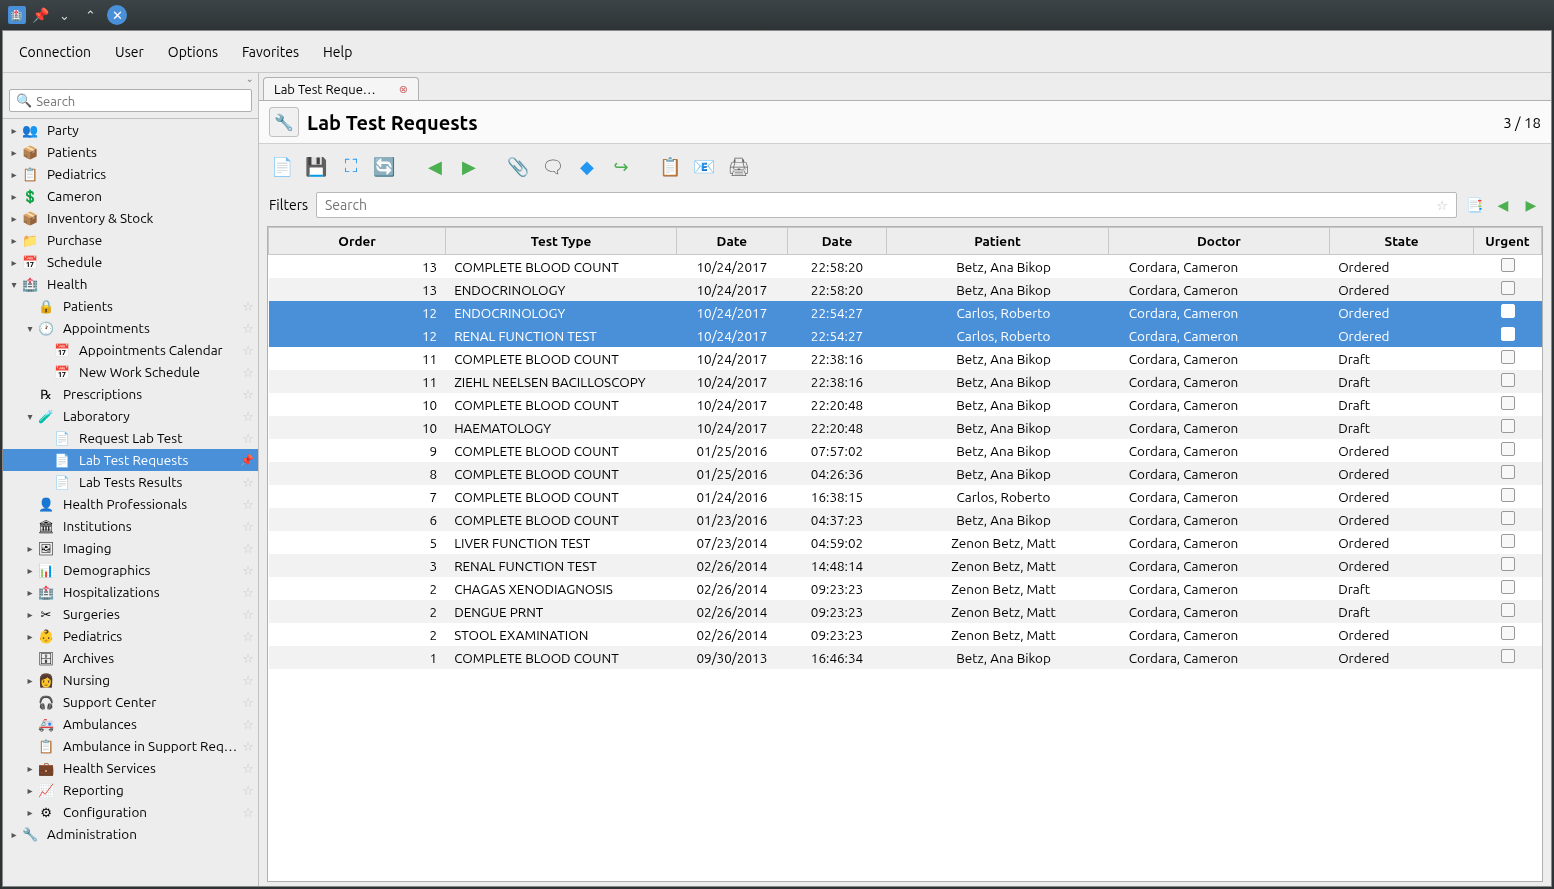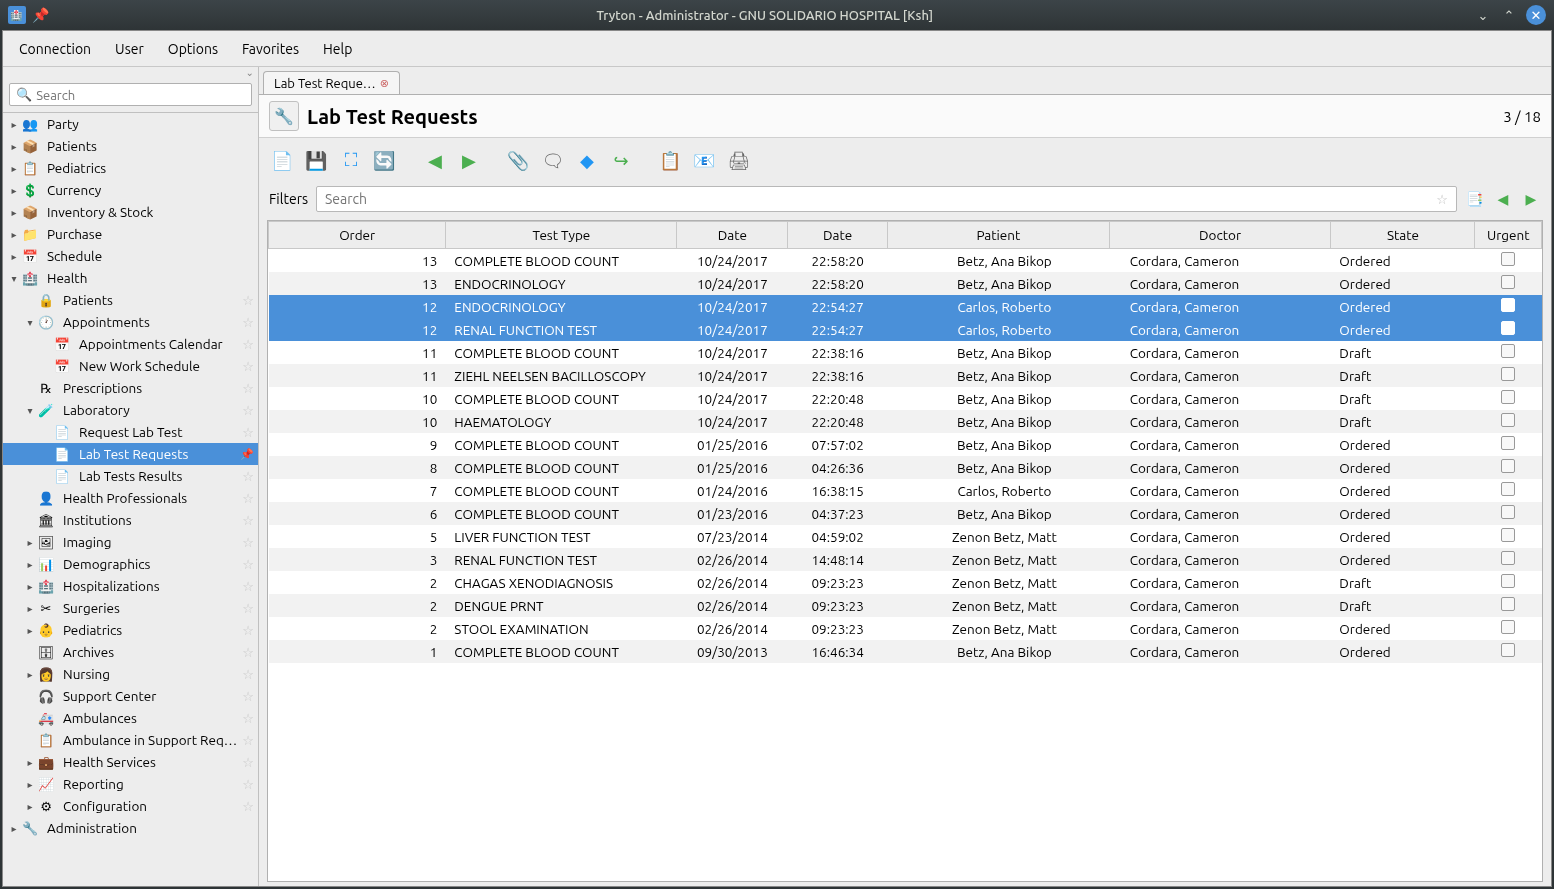--- a/index.html
+++ b/index.html
@@ -11,21 +11,21 @@
 .titlebar .pin-icon { color:#d3d7cf; font-size: 14px; margin-right: 6px; }
 .titlebar .title { flex: 1; text-align: center; font-weight: 500; }
 .titlebar .win-controls { display: flex; gap: 8px; align-items:center;}
 .titlebar .win-btn { width: 18px; height: 18px; display:flex; align-items:center; justify-content:center; color:#d3d7cf; }
 .titlebar .close-btn { width: 20px; height: 20px; background:#4a90d9; border-radius:50%; color:white; font-weight:bold; font-size:13px;}
 
 
 .window { position: absolute; top: 30px; left: 2px; right: 2px; bottom: 2px; background: #ededed; border: 1px solid #888; display:flex; flex-direction:column; }
 
 
-.menubar { height: 36px; background: #ededed; border-bottom: 1px solid #c8c8c8; display: flex; align-items: center; padding: 0 4px; font-size: 14px; }
+.menubar { height: 42px; background: #ededed; border-bottom: 1px solid #c8c8c8; display: flex; align-items: center; padding: 0 4px; font-size: 14px; }
 .menubar .menu-item { padding: 4px 12px; cursor: default; }
 
 
 .layout { flex:1; display: flex; overflow:hidden; }
 
 
 .sidebar { width: 256px; background: #ededed; border-right: 1px solid #c0c0c0; display:flex; flex-direction:column; overflow:hidden;}
 .sidebar .search-box { margin: 6px; display:flex; align-items:center; border: 1px solid #b0b0b0; border-radius: 2px; background:white; padding: 3px 6px; }
 .sidebar .search-box .s-icon { color:#888; font-size:13px; margin-right:4px; }
 .sidebar .search-box input { border:none; outline:none; width:100%; font-size:13px; }
@@ -39,21 +39,21 @@
 .tree-row .pin { color:#4a90d9; font-size:11px;}
 .tree-row.selected { background: #4a90d9; color: white; }
 .tree-row.selected .star, .tree-row.selected .expander { color:white; }
 .indent-0 { padding-left: 4px; }
 .indent-1 { padding-left: 20px; }
 .indent-2 { padding-left: 36px; }
 
 
 .content { flex:1; display:flex; flex-direction:column; background:#ededed; }
 .tabs { display:flex; padding: 4px 4px 0 4px; border-bottom:1px solid #b0b0b0;}
-.tab { padding: 4px 10px; border:1px solid #b0b0b0; border-bottom:none; border-radius: 4px 4px 0 0; background:#f5f5f5; font-size:13px; display:flex; align-items:center; gap:4px;}
+.tab { padding: 4px 10px; border:1px solid #b0b0b0; border-bottom:none; border-radius: 4px 4px 0 0; background:#f5f5f5; font-size:13px; display:flex; align-items:center; gap:23px;}
 .tab .tab-close { color:#c66; font-size:11px;}
 .header-row { display:flex; align-items:center; padding: 6px 10px; border-bottom:1px solid #d0d0d0; background:#fafafa;}
 .header-row .cfg-btn { width: 30px; height: 30px; border:1px solid #c0c0c0; border-radius:3px; background:#f0f0f0; margin-right:8px; display:flex; align-items:center; justify-content:center; color:#888;}
 .header-row h2 { font-size: 20px; font-weight:bold; flex:1;}
 .header-row .counter { font-size: 15px; color:#000000; }
 
 .toolbar { display:flex; align-items:center; gap: 6px; padding: 8px 10px; background:#ededed;}
 .toolbar .tbtn { width: 28px; height: 28px; display:flex; align-items:center; justify-content:center; font-size:18px; color:#666;}
 .toolbar .spacer { width: 10px; }
 .toolbar .grn { color:#4caf50;}
@@ -62,21 +62,21 @@
 .filter-row { display:flex; align-items:center; padding: 4px 10px; gap:8px; font-size:14px;}
 .filter-row .filter-input { flex:1; border:1px solid #b8b8b8; border-radius:2px; padding:4px 8px; background:white; display:flex; align-items:center;}
 .filter-row .filter-input input { border:none; outline:none; flex:1; font-size:14px;}
 .filter-row .fstar { color:#c0c0c0; font-size:13px;}
 .filter-row .fnav { width:20px; text-align:center; color:#888;}
 .filter-row .fnav.g { color:#4caf50;}
 
 
 .table-wrap { flex:1; margin: 4px 8px; border:1px solid #b0b0b0; background:white; overflow:auto; }
 table { width:100%; border-collapse:collapse; font-size:13.5px;}
-th { background:#ededed; border:1px solid #c8c8c8; padding: 5px 8px; font-weight:normal; text-align:center; position:sticky; top:0;}
+th { background:#ededed; border:1px solid #c8c8c8; padding: 5px 8px; font-weight:bold; text-align:center; position:sticky; top:0;}
 td { padding: 3px 8px; border-right:1px solid transparent; white-space:nowrap;}
 tr.even { background:#f2f2f2;}
 tr.sel { background:#4a90d9; color:white;}
 td.c-order { text-align:right; width:160px;}
 td.c-type { text-align:left; width:200px;}
 td.c-date1 { text-align:center; width:100px;}
 td.c-date2 { text-align:center; width:90px;}
 td.c-patient { text-align:center; width:200px; padding-left:20px;}
 td.c-doctor { text-align:left; width:200px; padding-left:20px;}
 td.c-state { text-align:left; width:130px; padding-left:8px;}
@@ -90,21 +90,20 @@
 
 
 .sb-scroll { text-align:right; padding: 0 4px; color:#888; font-size:10px; height:10px;}
 </style>
 </head>
 <body>
 
 <div class="titlebar">
   <span class="app-icon">🏥</span>
   <span class="pin-icon">📌</span>
-  <span class="title">Tryton - Administrator - GNU SOLIDARIO HOSPITAL [Ksh]</span>
   <div class="win-controls">
     <span class="win-btn">⌄</span>
     <span class="win-btn">⌃</span>
     <span class="win-btn close-btn">✕</span>
   </div>
 </div>
 
 <div class="window">
   <div class="menubar" id="menubar">
       <span class="menu-item">Connection</span>
@@ -133,21 +132,21 @@
             <span class="label">Patients</span>
           </div>
           <div class="tree-row indent-0">
             <span class="expander">▸</span>
             <span class="ticon">📋</span>
             <span class="label">Pediatrics</span>
           </div>
           <div class="tree-row indent-0">
             <span class="expander">▸</span>
             <span class="ticon">💲</span>
-            <span class="label">Currency</span>
+            <span class="label">Cameron</span>
           </div>
           <div class="tree-row indent-0">
             <span class="expander">▸</span>
             <span class="ticon">📦</span>
             <span class="label">Inventory &amp; Stock</span>
           </div>
           <div class="tree-row indent-0">
             <span class="expander">▸</span>
             <span class="ticon">📁</span>
             <span class="label">Purchase</span>

